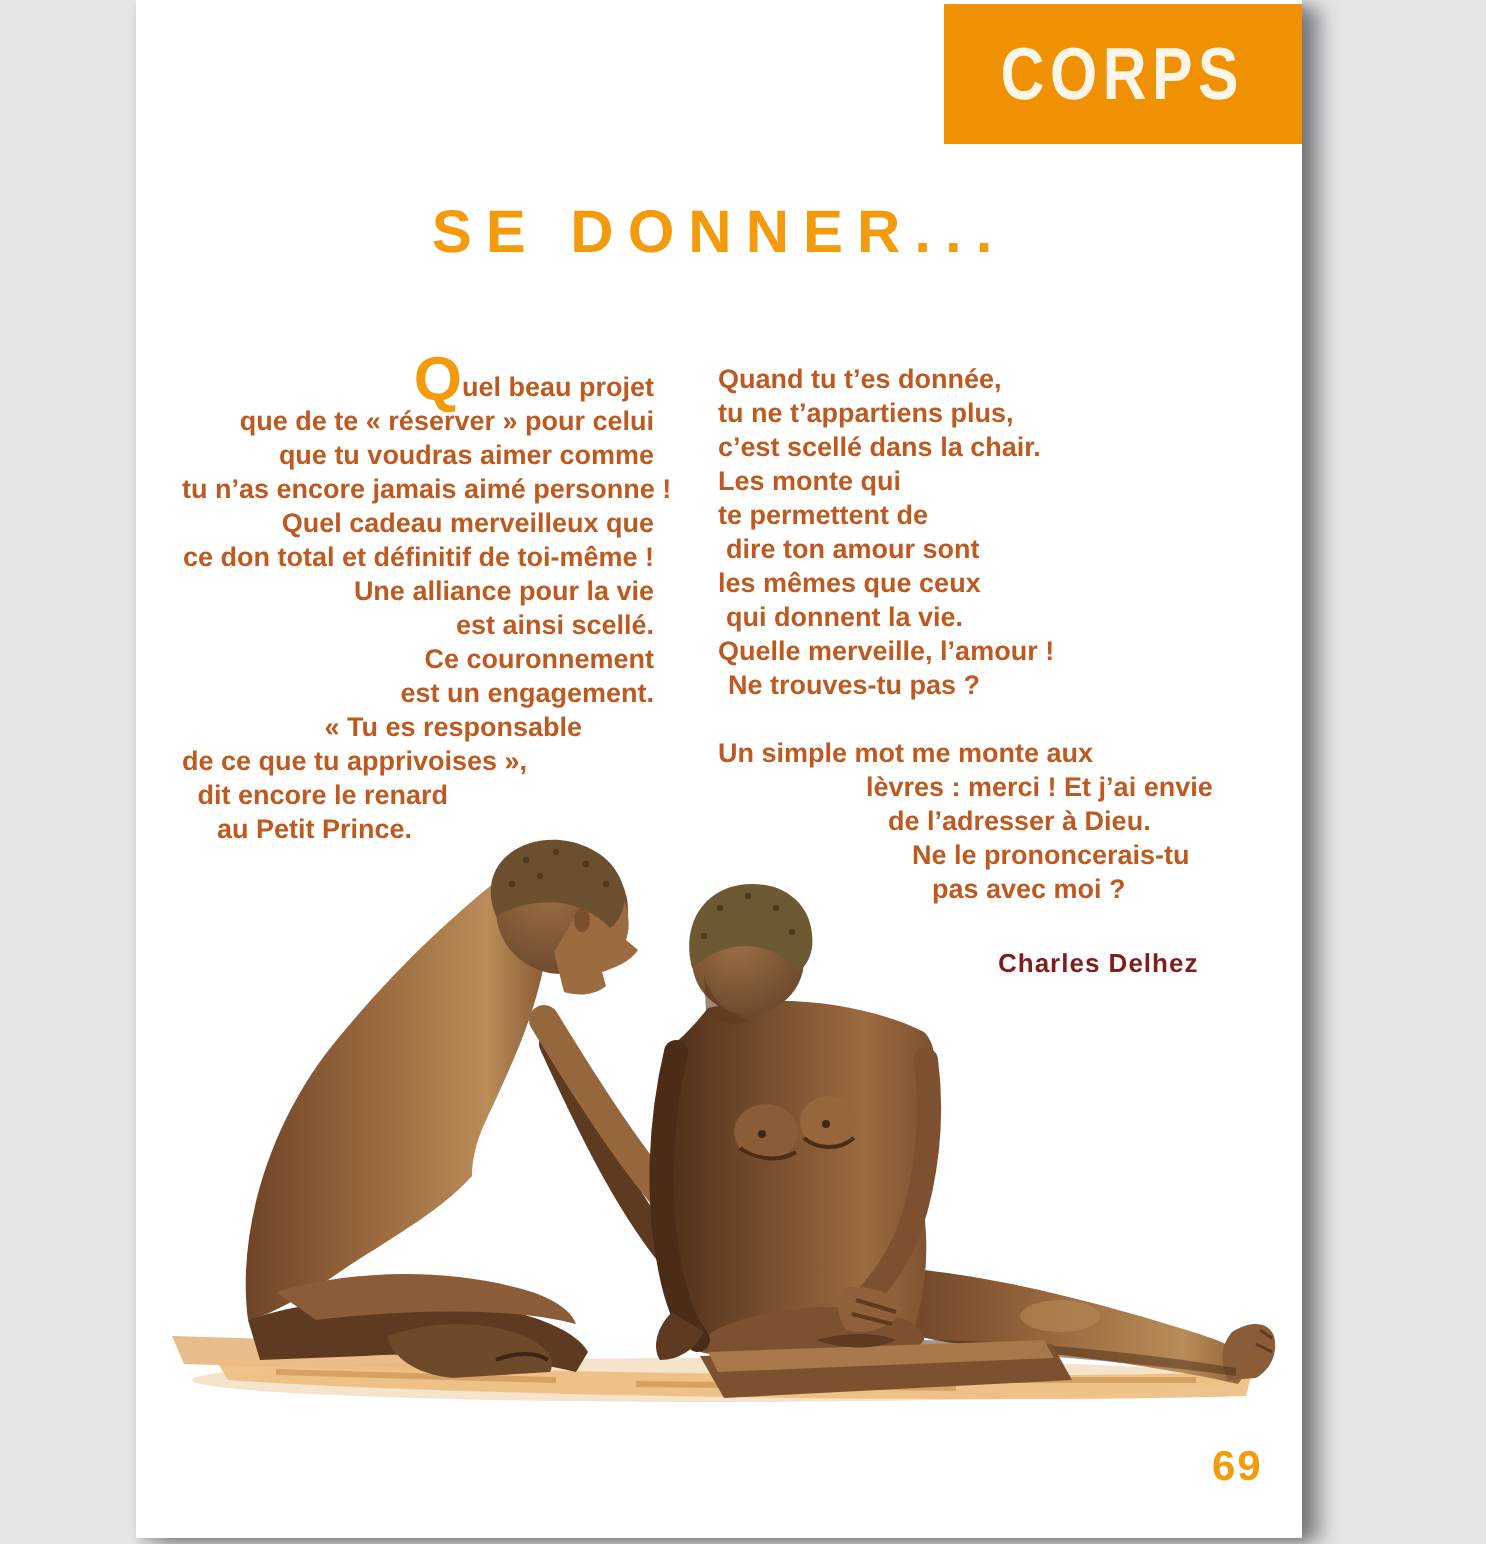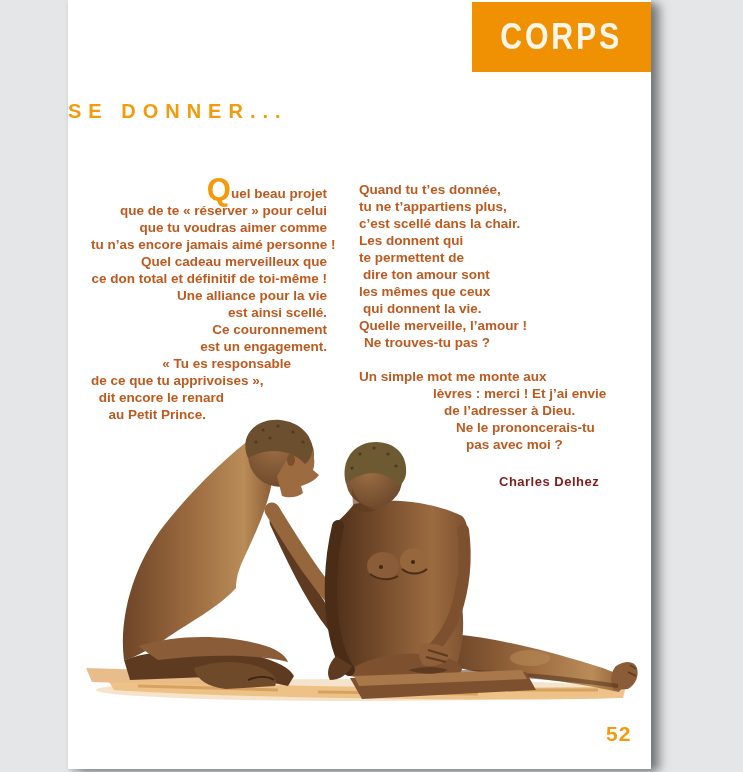--- a/index.html
+++ b/index.html
@@ -18,21 +18,21 @@
     position:absolute;top:2px;right:0;width:179px;height:70px;
     background:#f09103;
     display:flex;align-items:center;justify-content:center;
   }
   .banner-label{
     color:#fdf6e8;font-weight:bold;font-size:33px;letter-spacing:3px;
     transform:scale(.92,1.12);
   }
   .page-title{
     position:absolute;top:100px;left:0;width:100%;
-    color:#f39b0c;font-weight:bold;font-size:20px;
+    text-align:center;color:#f39b0c;font-weight:bold;font-size:30px;
     letter-spacing:7px;
   }
   .col{position:absolute;color:#be5a20;font-weight:bold;font-size:13.5px;line-height:17px;}
   .col-left{left:23px;top:181px;width:236px;text-align:right;}
   .col-right{left:291px;top:181px;width:250px;text-align:left;}
   .ln{white-space:nowrap;}
   .dropcap{
     font-size:31px;color:#f39b0c;line-height:17px;vertical-align:-2px;
     letter-spacing:0;
   }
@@ -78,21 +78,21 @@
       <div class="ln" style="padding-right:103px">dit encore le renard</div>
       <div class="ln" style="padding-right:121px">au Petit Prince.</div>
     </div>
   </div>
 
   <div class="col col-right">
     <div class="p1">
       <div class="ln">Quand tu t’es donnée,</div>
       <div class="ln">tu ne t’appartiens plus,</div>
       <div class="ln">c’est scellé dans la chair.</div>
-      <div class="ln">Les donnent qui</div>
+      <div class="ln">Les monte qui</div>
       <div class="ln">te permettent de</div>
       <div class="ln" style="padding-left:4px">dire ton amour sont</div>
       <div class="ln">les mêmes que ceux</div>
       <div class="ln" style="padding-left:4px">qui donnent la vie.</div>
     </div>
     <div class="p2">
       <div class="ln">Quelle merveille, l’amour&nbsp;!</div>
       <div class="ln" style="padding-left:5px">Ne trouves-tu pas&nbsp;?</div>
     </div>
     <div class="p3">
@@ -184,14 +184,14 @@
       <path d="M274,70 C278,82 286,90 298,92 C290,96 281,94 275,88 Z" fill="#5e3b20" opacity=".6"></path>
     </g>
 
     <g>
       <path d="M272,260 L448,254 L458,272 L284,281 Z" fill="#7d5130"></path>
       <path d="M276,258 L444,252 L449,261 L281,268 Z" fill="#a9784a"></path>
       <path d="M330,252 C344,248 360,248 370,252 C360,257 344,257 330,252 Z" fill="#5e3b20"></path>
     </g>
   </svg>
 
-  <div class="pagenum">52</div>
+  <div class="pagenum">69</div>
 </div>
 
 </body></html>

